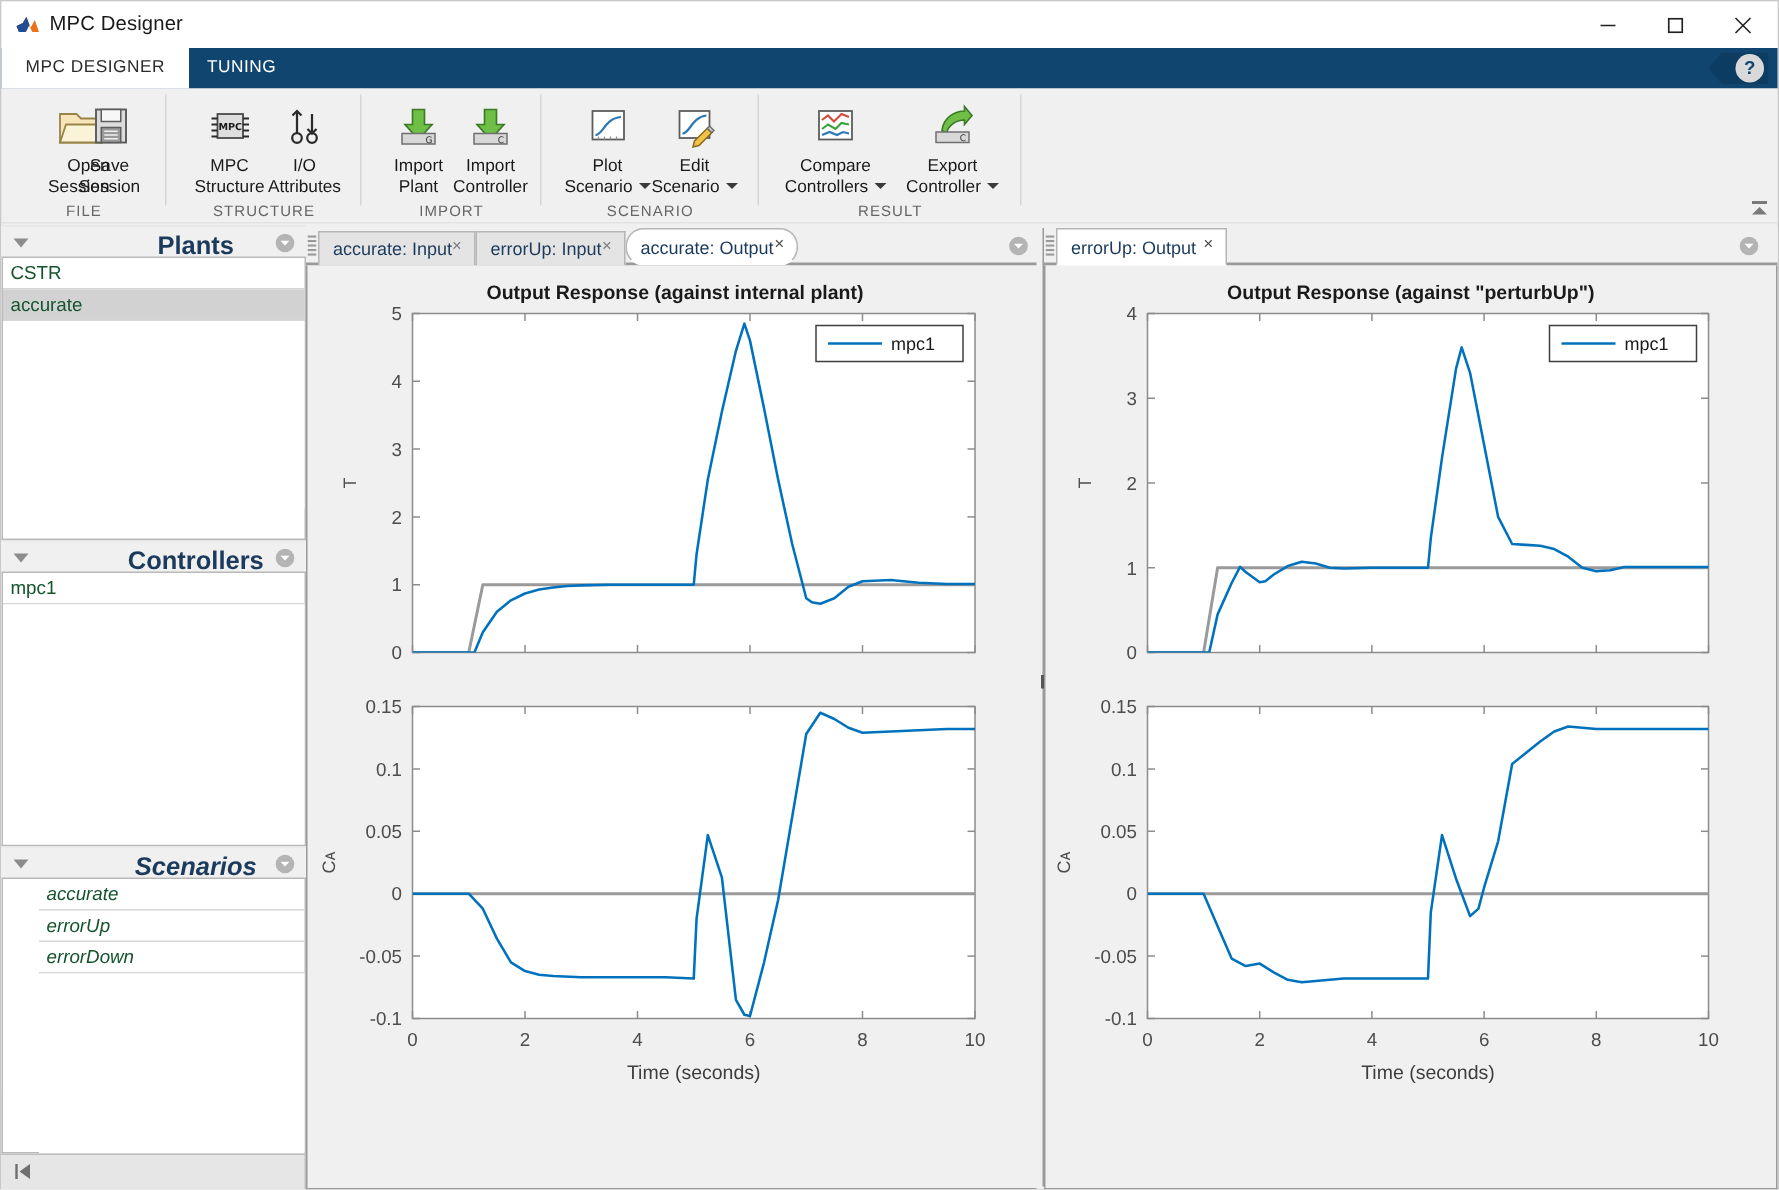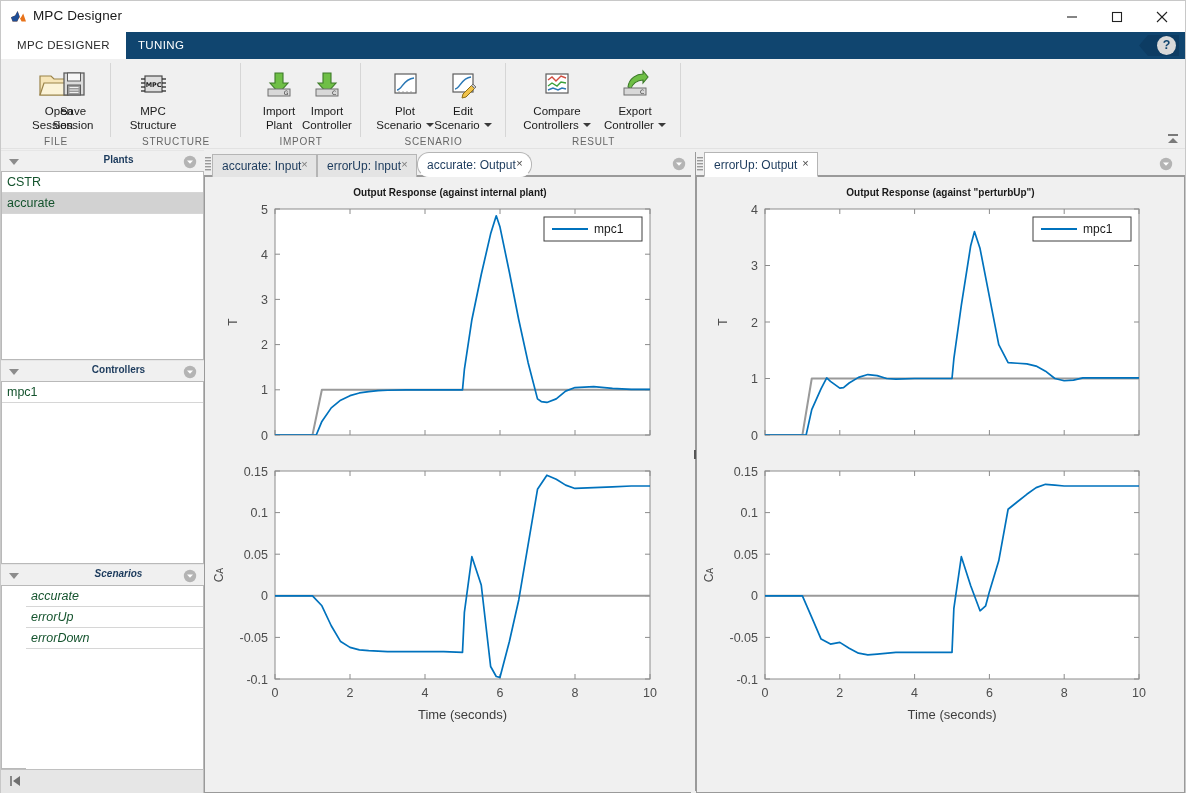--- a/index.html
+++ b/index.html
@@ -47,21 +47,21 @@
            border-left:4px solid transparent; border-right:4px solid transparent; border-top:4px solid #3a3a3a; }
   .ribcollapse { position:absolute; right:4px; bottom:2px; width:16px; height:14px; }
 
   
   .leftdock { position:absolute; left:0; top:149px; width:203px; height:643px; background:#f0f0f0; }
   .panel { position:absolute; left:0; width:203px; background:#fff; }
   .phead { position:relative; height:22px; background:#f0f0f0; border-bottom:1px solid #b9b9b9;
            border-top:1px solid #e6e6e6; }
   .phead .ptri { position:absolute; left:8px; top:8px; width:0; height:0;
         border-left:5px solid transparent; border-right:5px solid transparent; border-top:6px solid #8c8c8c; }
-  .phead .ptitle { position:absolute; left:16px; top:3px; font-size:10px; color:#1b3a5c; }
+  .phead .ptitle { position:absolute; left:28px; top:3px; font-size:17px; color:#1b3a5c; }
   .phead .pmenu { position:absolute; right:7px; top:4px; width:14px; height:14px; }
   .plist { border-left:1px solid #b9b9b9; border-right:1px solid #b9b9b9; border-bottom:1px solid #b9b9b9; background:#fff; }
   .litem { height:21px; line-height:21px; padding-left:5px; font-size:12.5px; color:#14532d;
            border-bottom:1px solid #d6d6d6; cursor:default; }
   .litem.sel { background:#d2d2d2; }
   .lfill { background:#fff; }
 
   .statusbar { position:absolute; left:0; bottom:0; width:203px; height:24px; background:#e6e6e6;
                border-top:1px solid #c0c0c0; border-right:1px solid #c0c0c0; }
   .statusbar .si { position:absolute; left:8px; top:5px; }
@@ -79,21 +79,21 @@
   .dtab .tclose { position:absolute; right:6px; top:4px; width:11px; height:11px; color:#7a7a7a; font-size:11px; line-height:11px; text-align:center; }
   .dtab.active .tclose { top:5px; color:#444; }
   .tabmenu { position:absolute; top:5px; width:14px; height:14px; }
   .tabbar .rail { position:absolute; left:0; bottom:0; height:1px; background:#9a9a9a; width:100%; }
   .activebar { position:absolute; top:0; height:2px; background:#10456f; }
 
   .canvas { position:absolute; left:0; top:27px; background:#f0f0f0; border:1px solid #9a9a9a; border-top:none; }
   .splitv { position:absolute; top:0; width:9px; height:643px; background:#f0f0f0; }
   .splitv .bar { position:absolute; left:4px; top:2px; width:1px; height:639px; background:#9a9a9a; }
   .splitv .dot { position:absolute; left:3px; top:300px; width:3px; height:9px; background:#555; }
-  .ptitle { position:absolute; width:100%; text-align:center; font-size:10px; font-weight:bold; color:#1a1a1a; }
+  .ptitle { position:absolute; width:100%; text-align:center; font-size:13px; font-weight:bold; color:#1a1a1a; }
   svg.chart { position:absolute; left:0; top:0; }
   .ylab { font-size:12px; fill:#4d4d4d; }
   .tickt { font-size:12.5px; fill:#4d4d4d; }
   .xaxlab { font-size:13px; fill:#3d3d3d; }
   .legbox { fill:#ffffff; stroke:#3f3f3f; stroke-width:1; }
   .legtxt { font-size:12px; fill:#1a1a1a; }
 </style>
 </head>
 <body>
 
@@ -177,20 +177,36 @@
                 <line x1="7" y1="24" x2="11" y2="24"></line>
               <line x1="28" y1="12" x2="32" y2="12"></line>
                 <line x1="28" y1="16" x2="32" y2="16"></line>
                 <line x1="28" y1="20" x2="32" y2="20"></line>
                 <line x1="28" y1="24" x2="32" y2="24"></line>
             </g>
           </svg>
         </span>
         <span class="lab">MPC</span>
         <span class="lab">Structure</span>
+      </div>
+      <div class="rbtn" style="left:56px;">
+        <span class="ico">
+          <svg width="38" height="34" viewBox="0 0 38 34">
+            <g stroke="#2b2b2b" stroke-width="1.5" fill="none">
+              <line x1="14" y1="22" x2="14" y2="7"></line>
+                <path d="M11 10 l3 -3 l3 3"></path>
+              <circle cx="14" cy="25" r="3.2"></circle>
+              <line x1="24" y1="9" x2="24" y2="22"></line>
+                <path d="M21 19 l3 3 l3 -3"></path>
+              <circle cx="24" cy="25" r="3.2"></circle>
+            </g>
+          </svg>
+        </span>
+        <span class="lab">I/O</span>
+        <span class="lab">Attributes</span>
       </div>
       <div class="glabel">STRUCTURE</div>
       <div class="sep"></div>
     </div>
 
     <div class="rgroup" style="left:240px; width:120px;">
       <div class="rbtn" style="left:2px;">
         <span class="ico">
           <svg width="38" height="34" viewBox="0 0 38 34">
             <path d="M15 6 h8 v10 h5 l-9 10 l-9 -10 h5 z" fill="#6fbf46" stroke="#3c7a28" stroke-width="1.1"></path>

